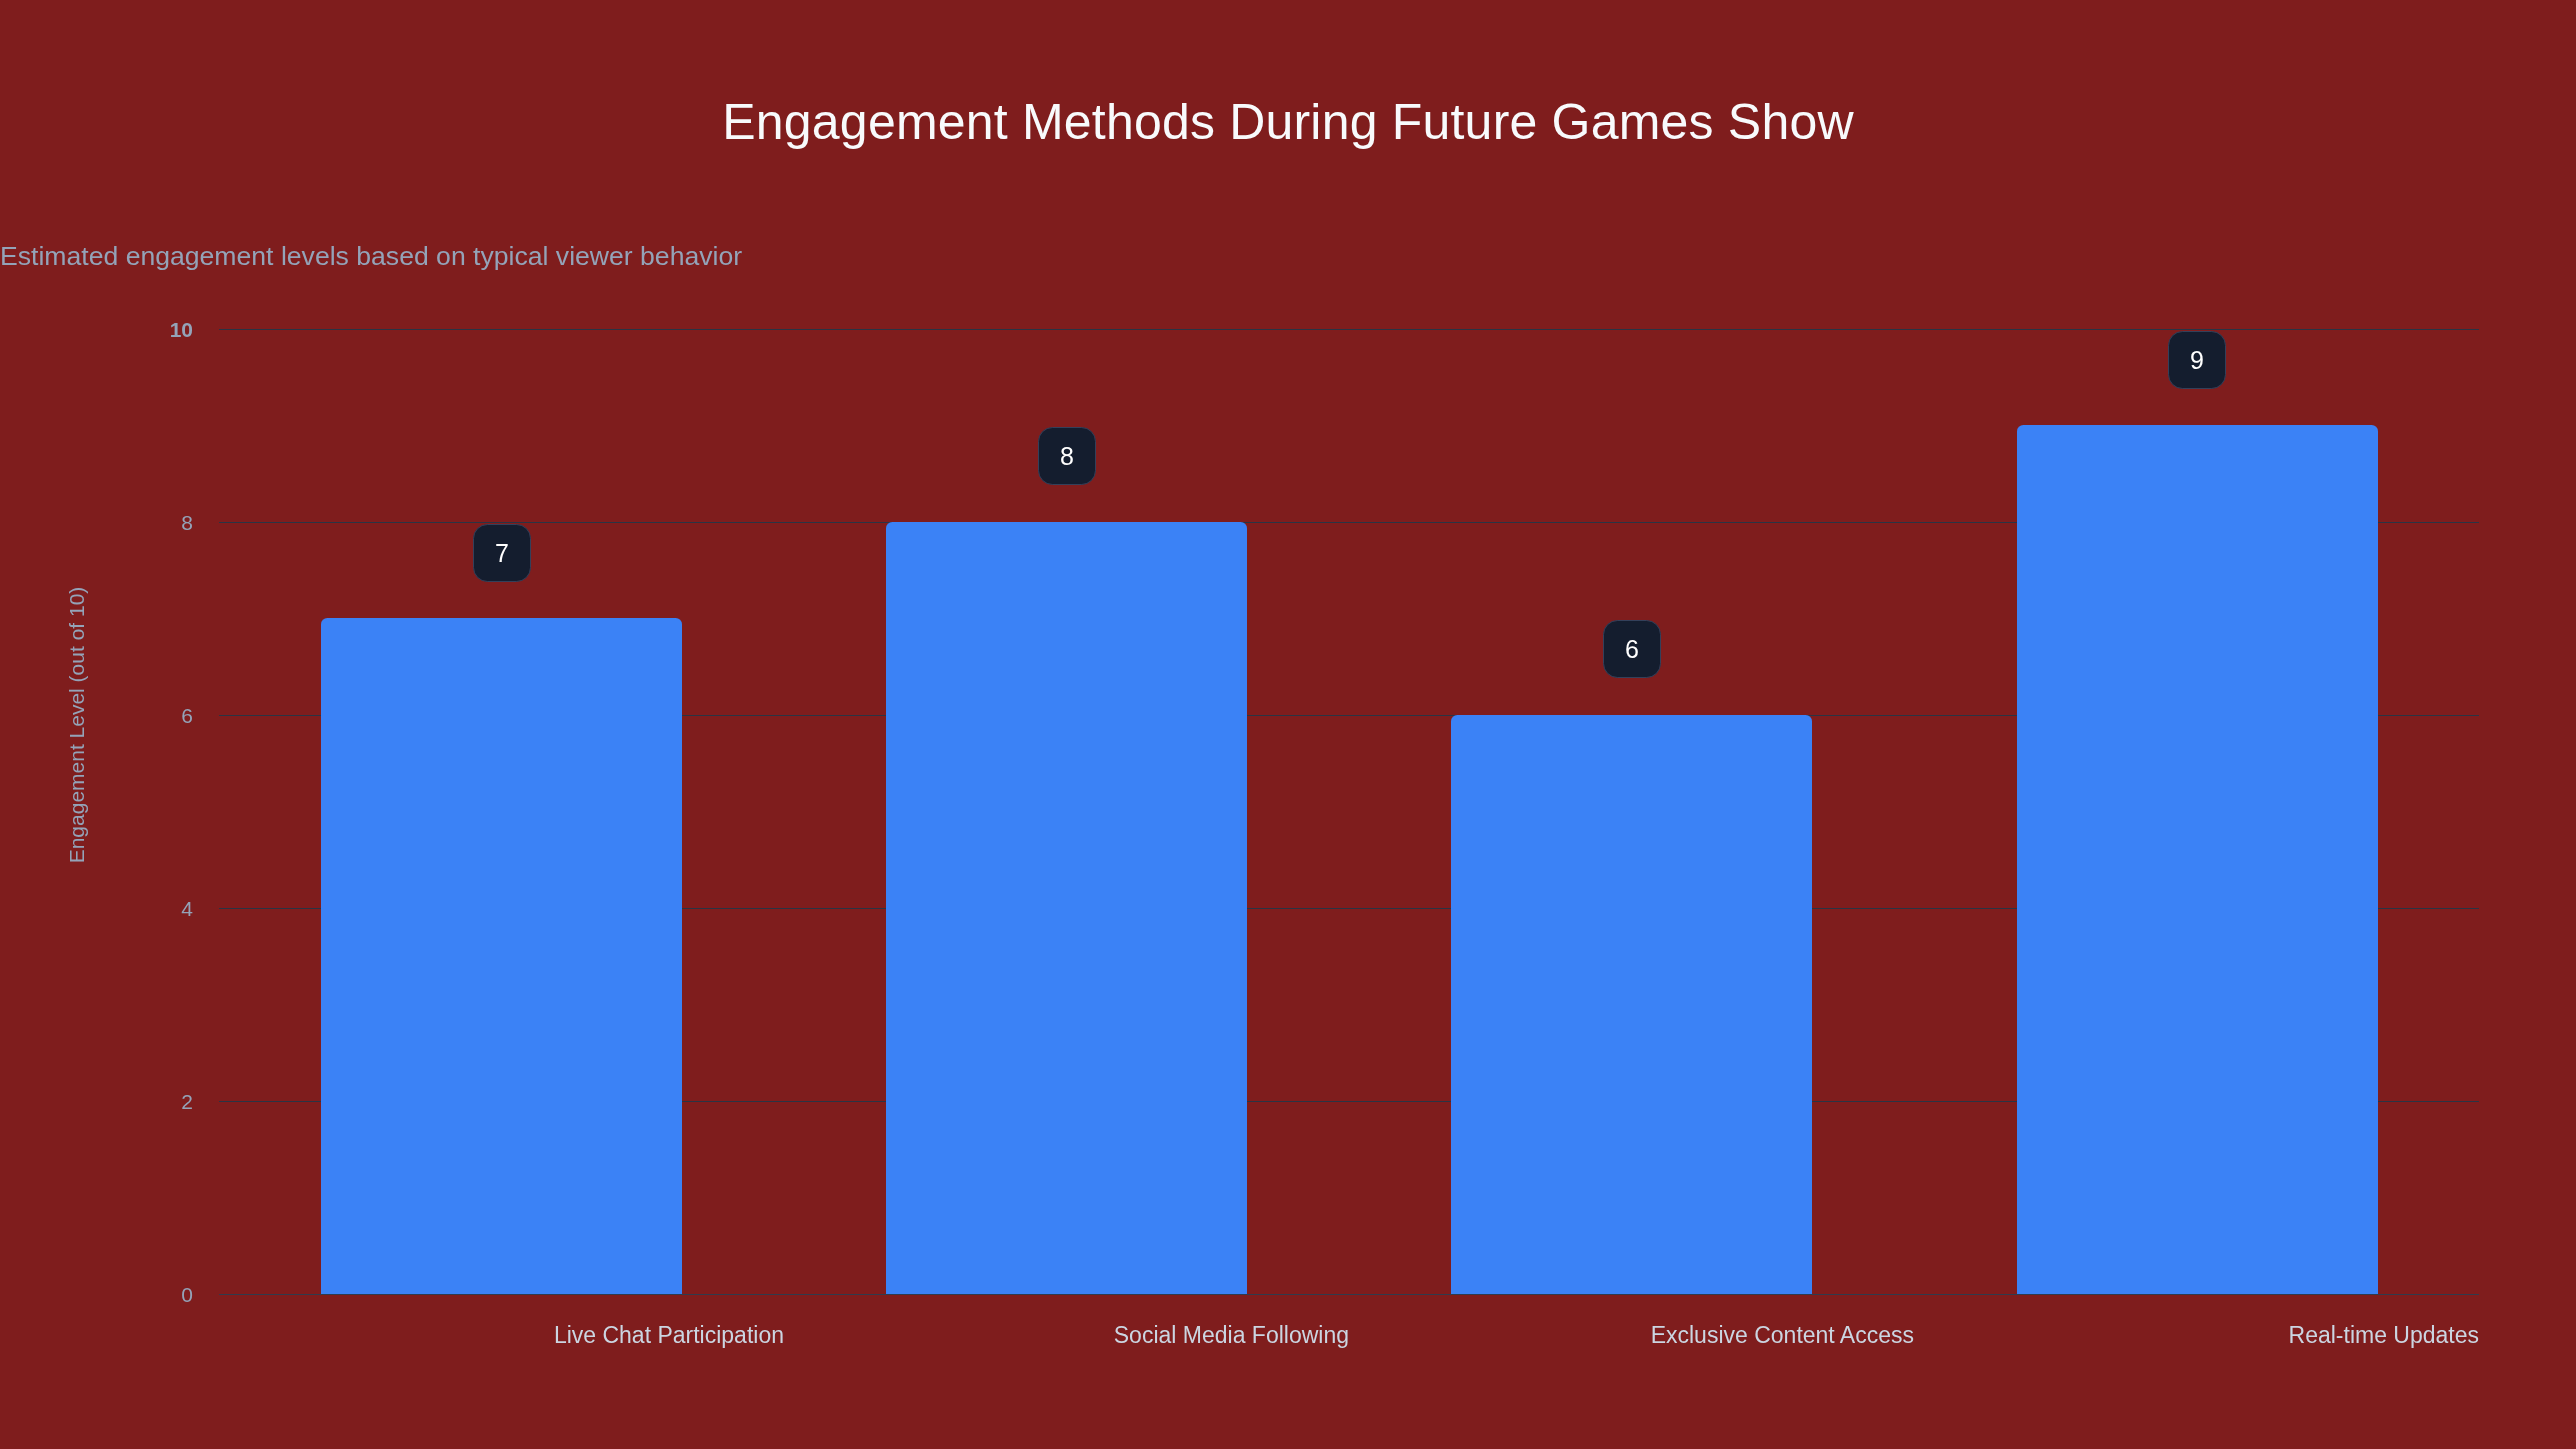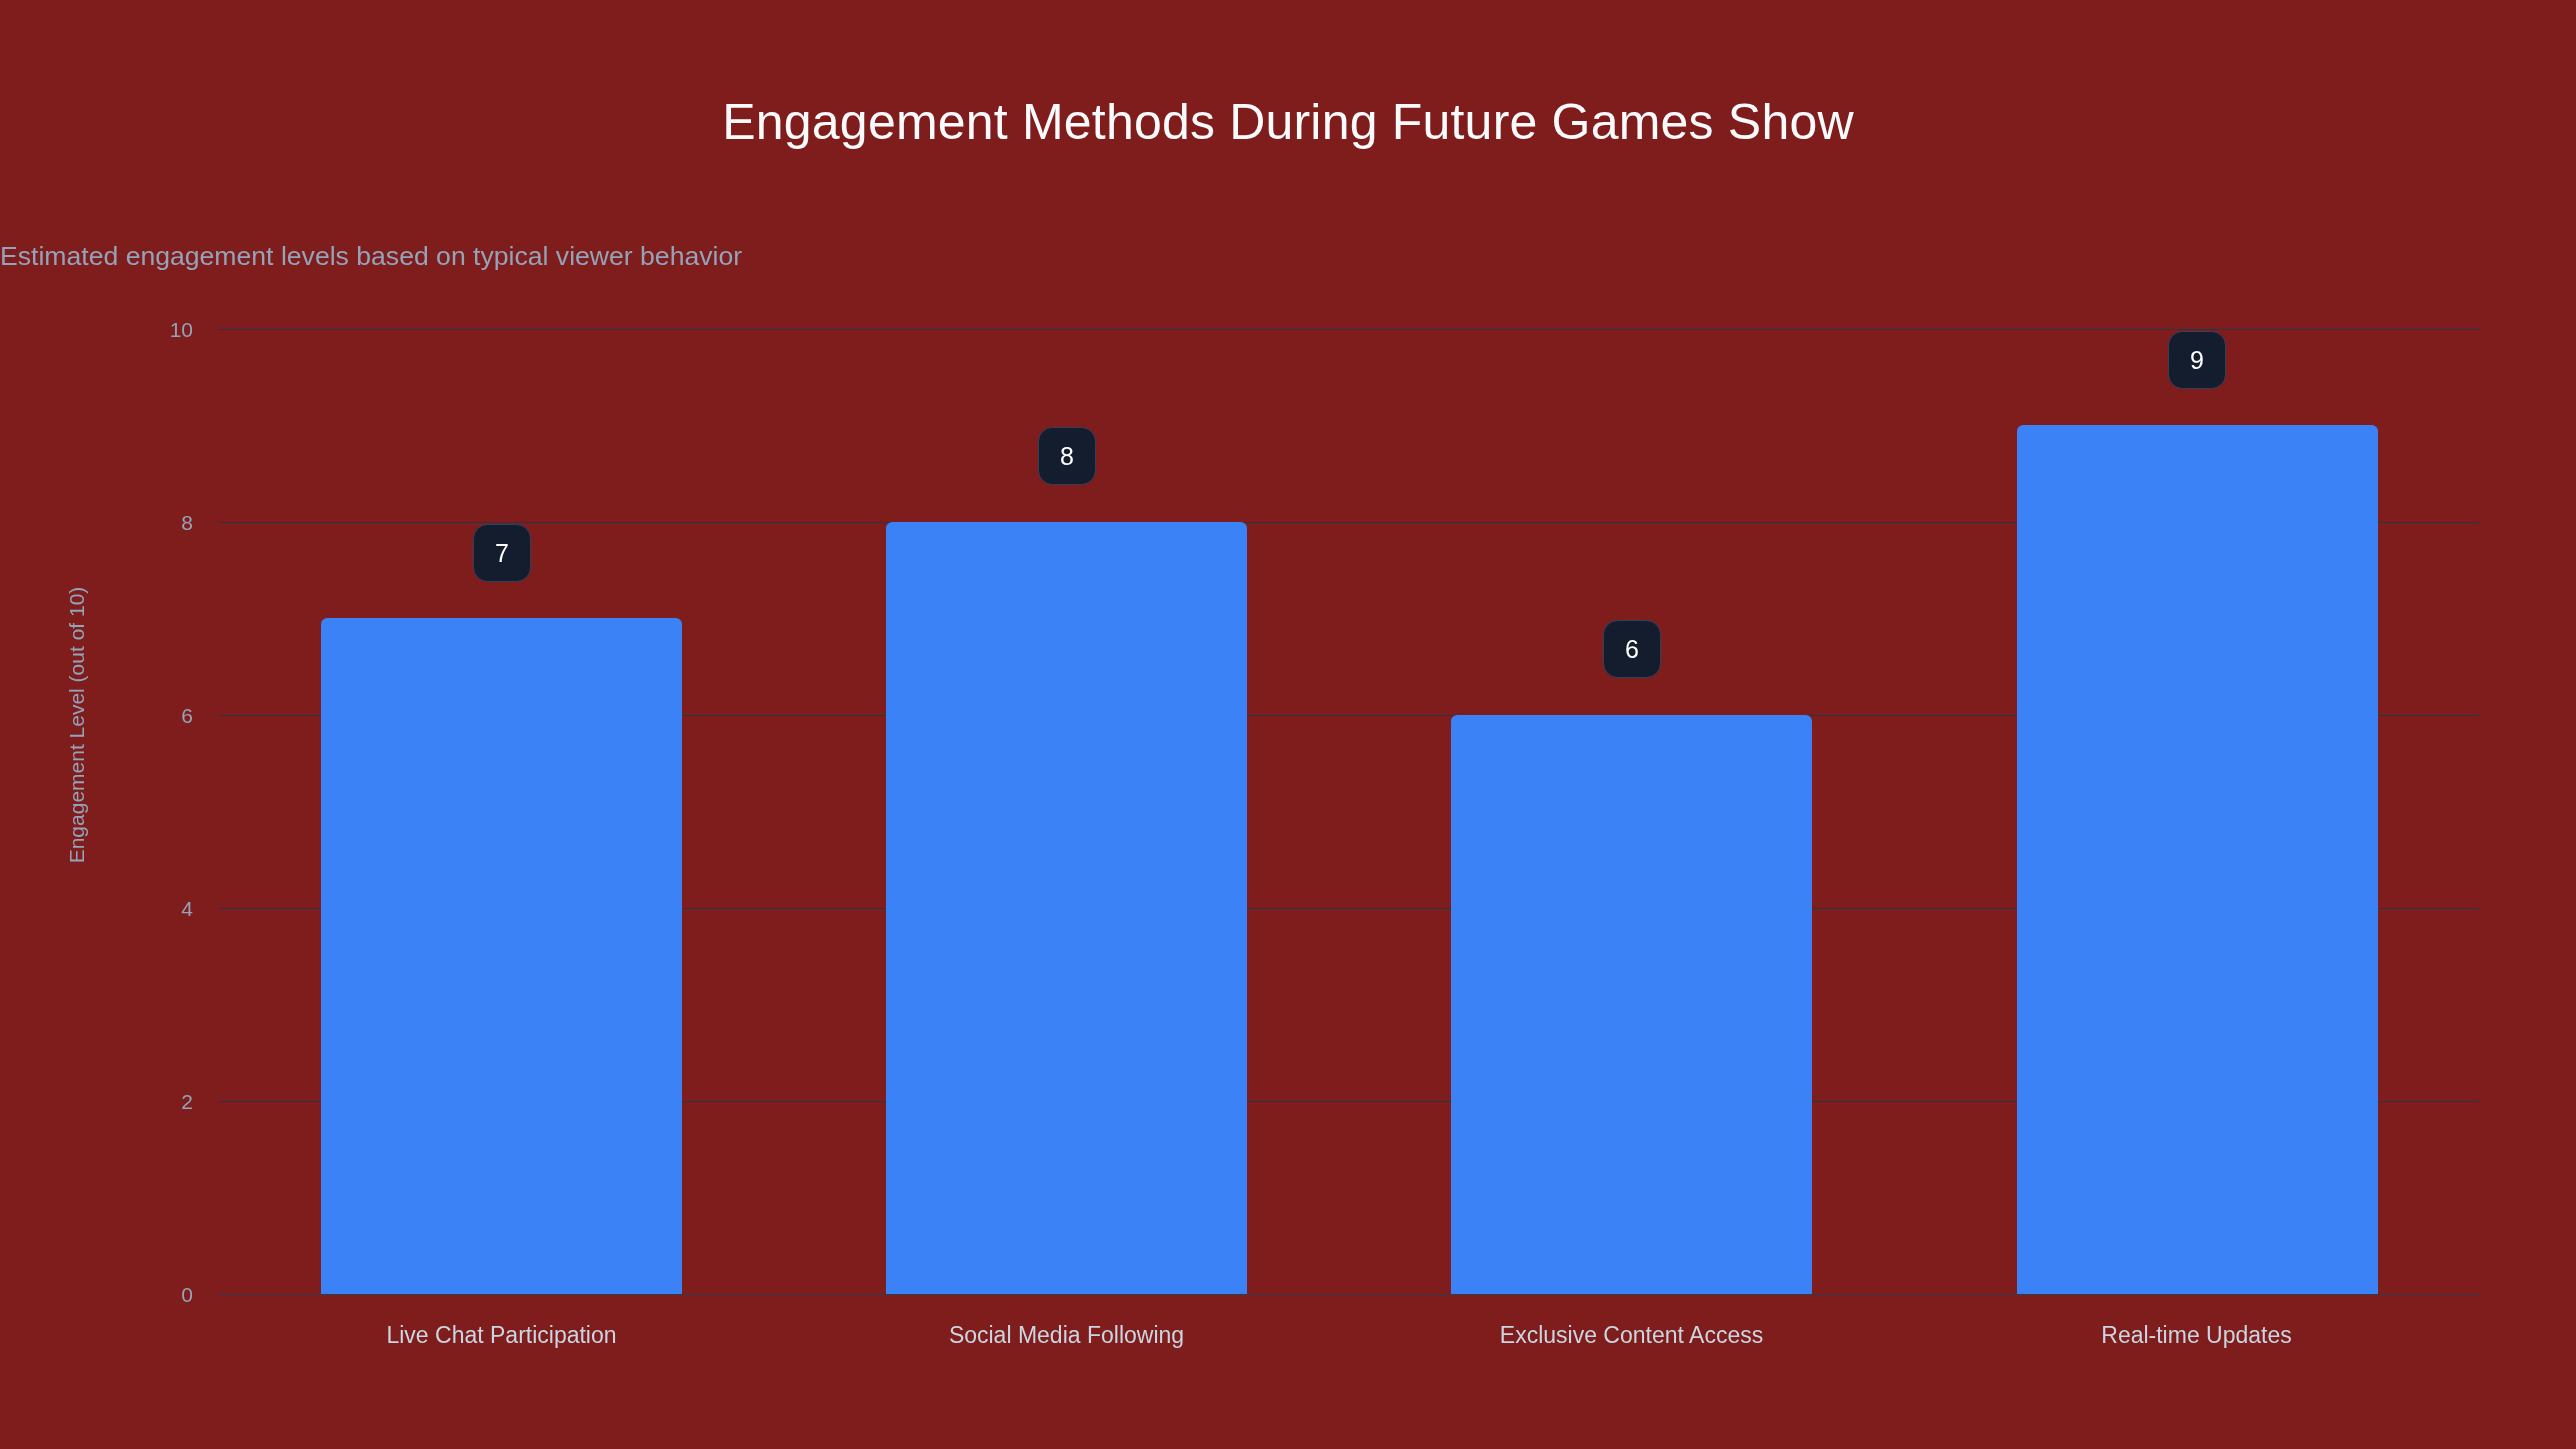--- a/index.html
+++ b/index.html
@@ -111,40 +111,40 @@
     justify-content: center;
     font-size: 25px;
     color: #ffffff;
     line-height: 1;
   }
 
   
   .x-tick-label {
     position: absolute;
     top: 1324px;
-    text-align: center;
+    text-align: right;
     font-size: 23px;
     color: #cbd5e1;
     line-height: 1;
     white-space: nowrap;
   }
 </style>
 </head>
 <body>
 
 <div id="chart-root">
 
   <div class="chart-title">Engagement Methods During Future Games Show</div>
 
   <div class="chart-subtitle">Estimated engagement levels based on typical viewer behavior</div>
 
   <div class="y-axis-title">Engagement Level (out of 10)</div>
 
   <div id="y-ticks">
-      <div class="y-tick-label" style="right: 2383px; top: 319px;">10</div>
+      <div class="y-tick-label" style="right: 2383px; top: 319px; font-weight: bold;">10</div>
       <div class="y-tick-label" style="right: 2383px; top: 512px;">8</div>
       <div class="y-tick-label" style="right: 2383px; top: 705px;">6</div>
       <div class="y-tick-label" style="right: 2383px; top: 898px;">4</div>
       <div class="y-tick-label" style="right: 2383px; top: 1091px;">2</div>
       <div class="y-tick-label" style="right: 2383px; top: 1284px;">0</div>
     </div>
 
   <div class="plot-area" id="plot-area">
     <div id="gridlines">
         <div class="gridline" style="top: 0px;"></div>

